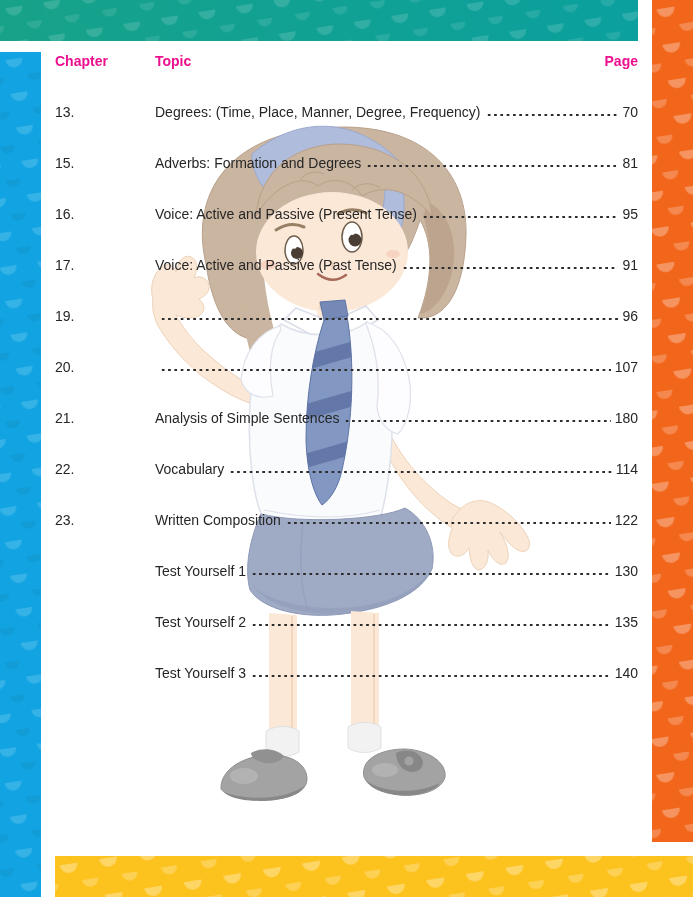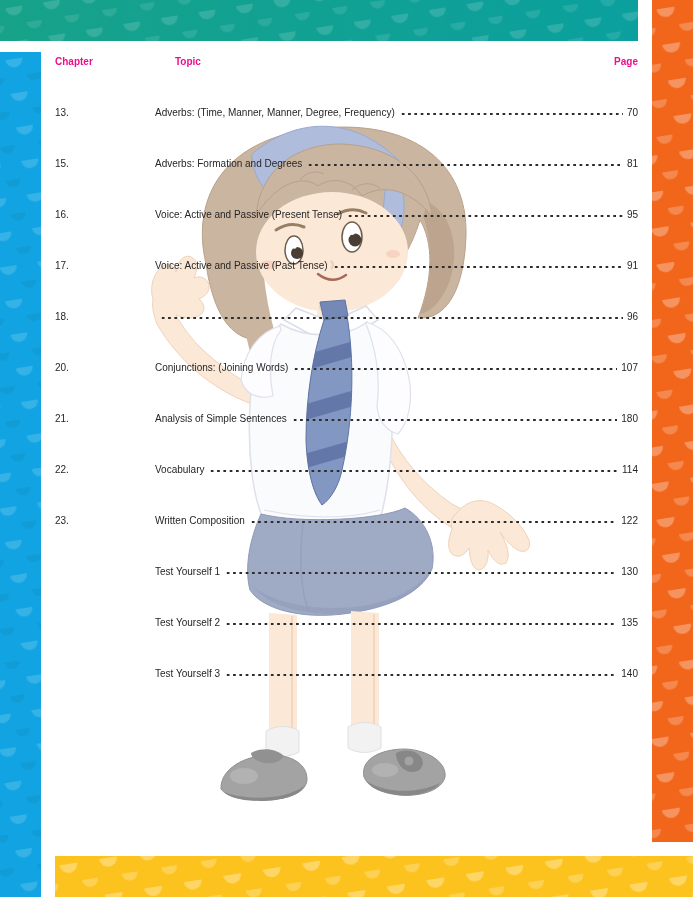--- a/index.html
+++ b/index.html
@@ -10,32 +10,32 @@
   
   .strip{position:absolute;}
   .strip svg{position:absolute;left:0;top:0;width:100%;height:100%;display:block;}
   .strip-top{left:0;top:0;width:638px;height:41px;background:linear-gradient(90deg,#17a289,#0ba09e);}
   .strip-left{left:0;top:52px;width:41px;height:845px;background:#12a4e2;}
   .strip-right{left:652px;top:0;width:41px;height:842px;background:#f2661c;}
   .strip-bottom{left:55px;top:856px;width:638px;height:41px;background:#fcc21d;}
   
   .girl{position:absolute;left:140px;top:118px;width:420px;height:690px;opacity:.93;}
   
-  .toc{position:absolute;left:55px;top:52px;width:583px;font-size:10px;line-height:19px;}
+  .toc{position:absolute;left:55px;top:52px;width:583px;font-size:14px;line-height:19px;}
   .row{display:flex;align-items:baseline;height:51px;}
   .row .num{flex:0 0 100px;}
   .row .topic{flex:0 0 auto;white-space:nowrap;}
   .row .leader{
     flex:1 1 auto;height:4px;margin:0 4px 0 5px;
     background-image:radial-gradient(circle,#2c2c2c 1.25px,rgba(0,0,0,0) 1.5px);
     background-size:6.3px 4px;background-repeat:repeat-x;background-position:0 100%;
   }
   .row .pageno{flex:0 0 auto;text-align:left;}
   .row.head{font-weight:bold;color:#ec0f8e;}
-  .row.head .topic{flex:1 1 auto;margin-left:20px;}
+  .row.head .topic{flex:1 1 auto;}
 </style>
 </head>
 <body>
 
 <div class="canvas">
 
   <div class="strip strip-top">
     <svg>
         <defs>
       <pattern id="dp-t" width="38" height="34" patternUnits="userSpaceOnUse" patternTransform="rotate(-9)">
@@ -163,21 +163,21 @@
 
   <div class="toc">
     <div class="row head">
       <span class="num">Chapter</span>
       <span class="topic">Topic</span>
       <span class="pageno">Page</span>
     </div>
     <div id="toc-rows">
         <div class="row">
           <span class="num">13.</span>
-          <span class="topic">Adverbs: (Time, Manner, Manner, Degree, Frequency)</span>
+          <span class="topic">Degrees: (Time, Place, Manner, Degree, Frequency)</span>
           <span class="leader"></span>
           <span class="pageno">70</span>
         </div>
         <div class="row">
           <span class="num">15.</span>
           <span class="topic">Adverbs: Formation and Degrees</span>
           <span class="leader"></span>
           <span class="pageno">81</span>
         </div>
         <div class="row">
@@ -186,27 +186,26 @@
           <span class="leader"></span>
           <span class="pageno">95</span>
         </div>
         <div class="row">
           <span class="num">17.</span>
           <span class="topic">Voice: Active and Passive (Past Tense)</span>
           <span class="leader"></span>
           <span class="pageno">91</span>
         </div>
         <div class="row">
-          <span class="num">18.</span>
+          <span class="num">19.</span>
           <span class="leader"></span>
           <span class="pageno">96</span>
         </div>
         <div class="row">
           <span class="num">20.</span>
-          <span class="topic">Conjunctions: (Joining Words)</span>
           <span class="leader"></span>
           <span class="pageno">107</span>
         </div>
         <div class="row">
           <span class="num">21.</span>
           <span class="topic">Analysis of Simple Sentences</span>
           <span class="leader"></span>
           <span class="pageno">180</span>
         </div>
         <div class="row">

